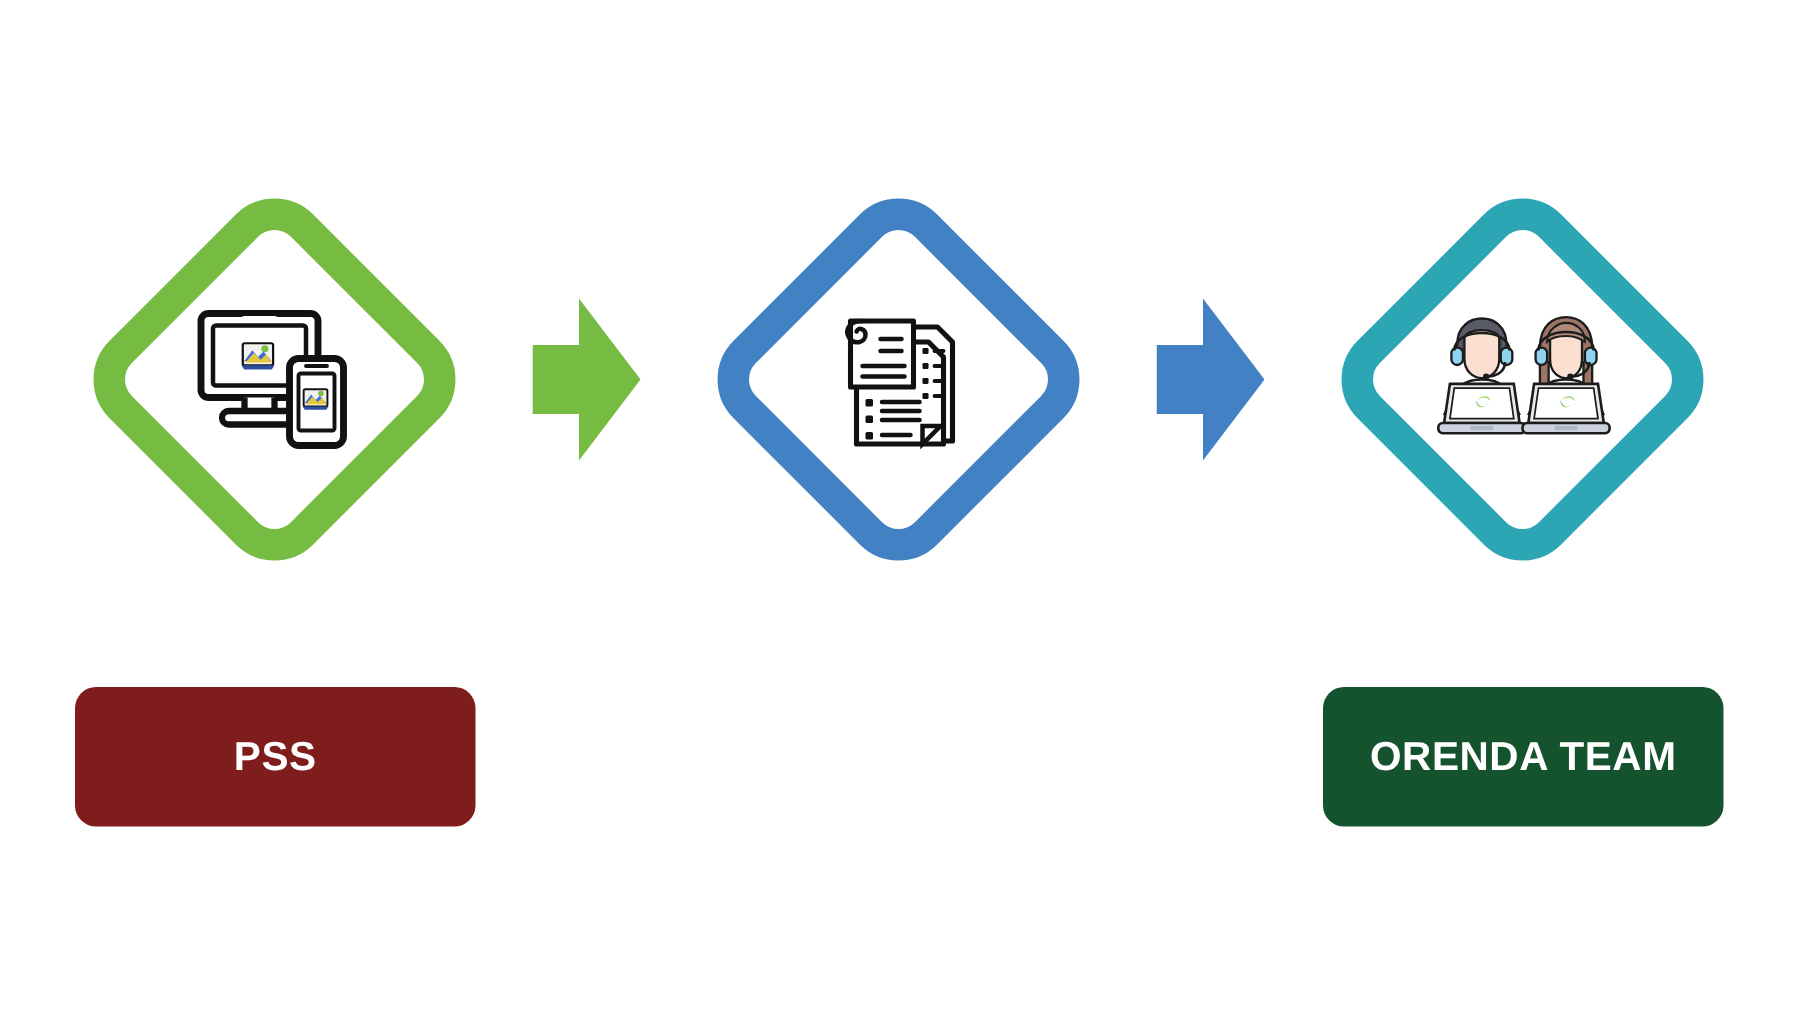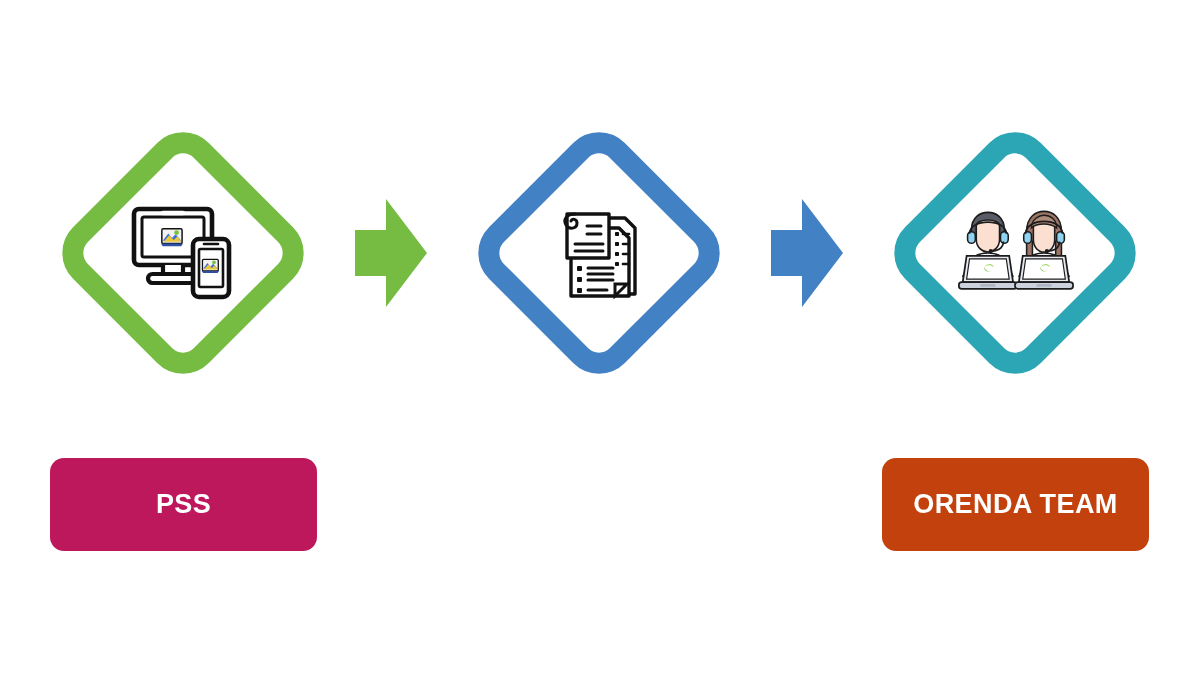--- a/index.html
+++ b/index.html
@@ -265,22 +265,22 @@
           <path d="M13 52 L51 52 L54 73 L10 73 Z" fill="#ffffff" stroke="#1c1c1c" stroke-width="1.2"></path>
           <path d="M28 60 C28 66 34 67 36 62 C34 66 30 66 28 60 Z" fill="#7ac143"></path>
           <path d="M29 60 C32 56 38 57 38 61 C36 58 32 58 29 60 Z" fill="#a7d96e"></path>
           <rect x="2" y="76" width="60" height="7" rx="3" fill="#ccd2dd" stroke="#1c1c1c" stroke-width="1.8"></rect>
           <rect x="24" y="78" width="16" height="3" rx="1.5" fill="#aeb6c4"></rect>
         </g>
       </svg>
     </div>
   </div>
 
-  <div class="label-box" id="label-1" style="background:#be185d;justify-content:center;">
+  <div class="label-box" id="label-1" style="background:#7f1d1d;justify-content:center;">
     <span class="label-text">PSS</span>
   </div>
 
 
-  <div class="label-box" id="label-3" style="background:#c2410c;">
+  <div class="label-box" id="label-3" style="background:#14532d;">
     <span class="label-text">ORENDA TEAM</span>
   </div>
 
 </div>
 
 </body></html>

